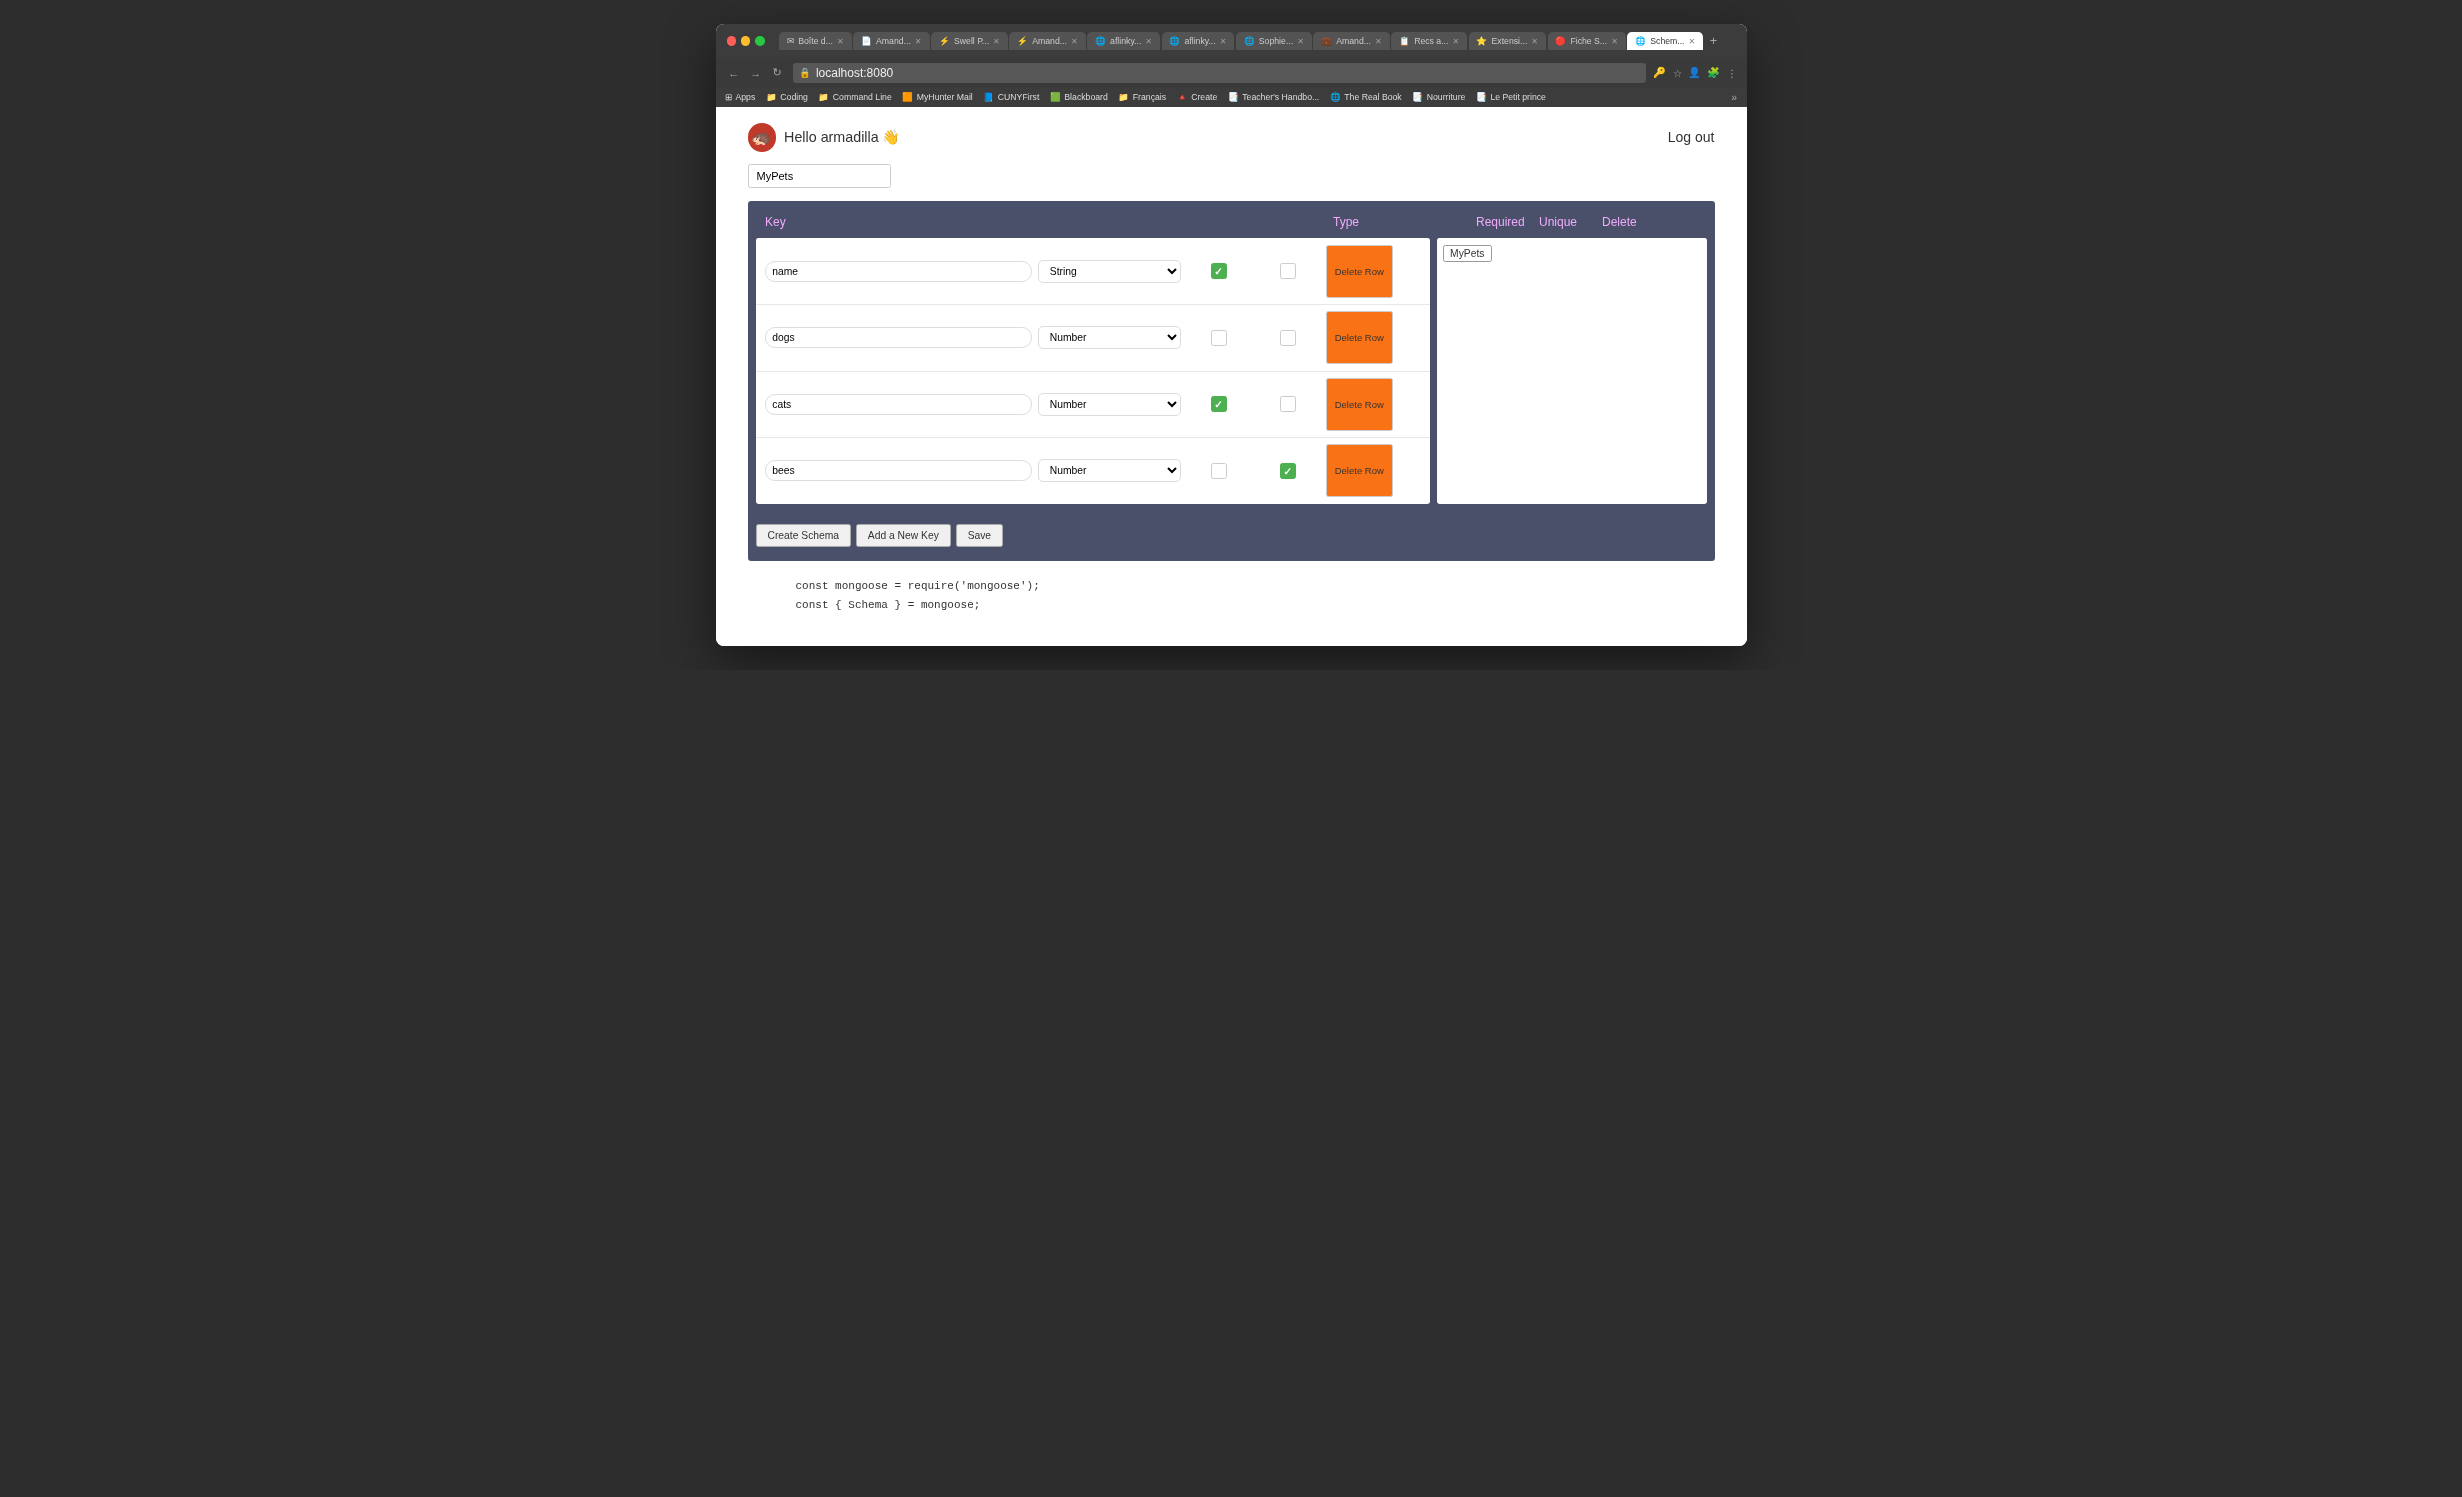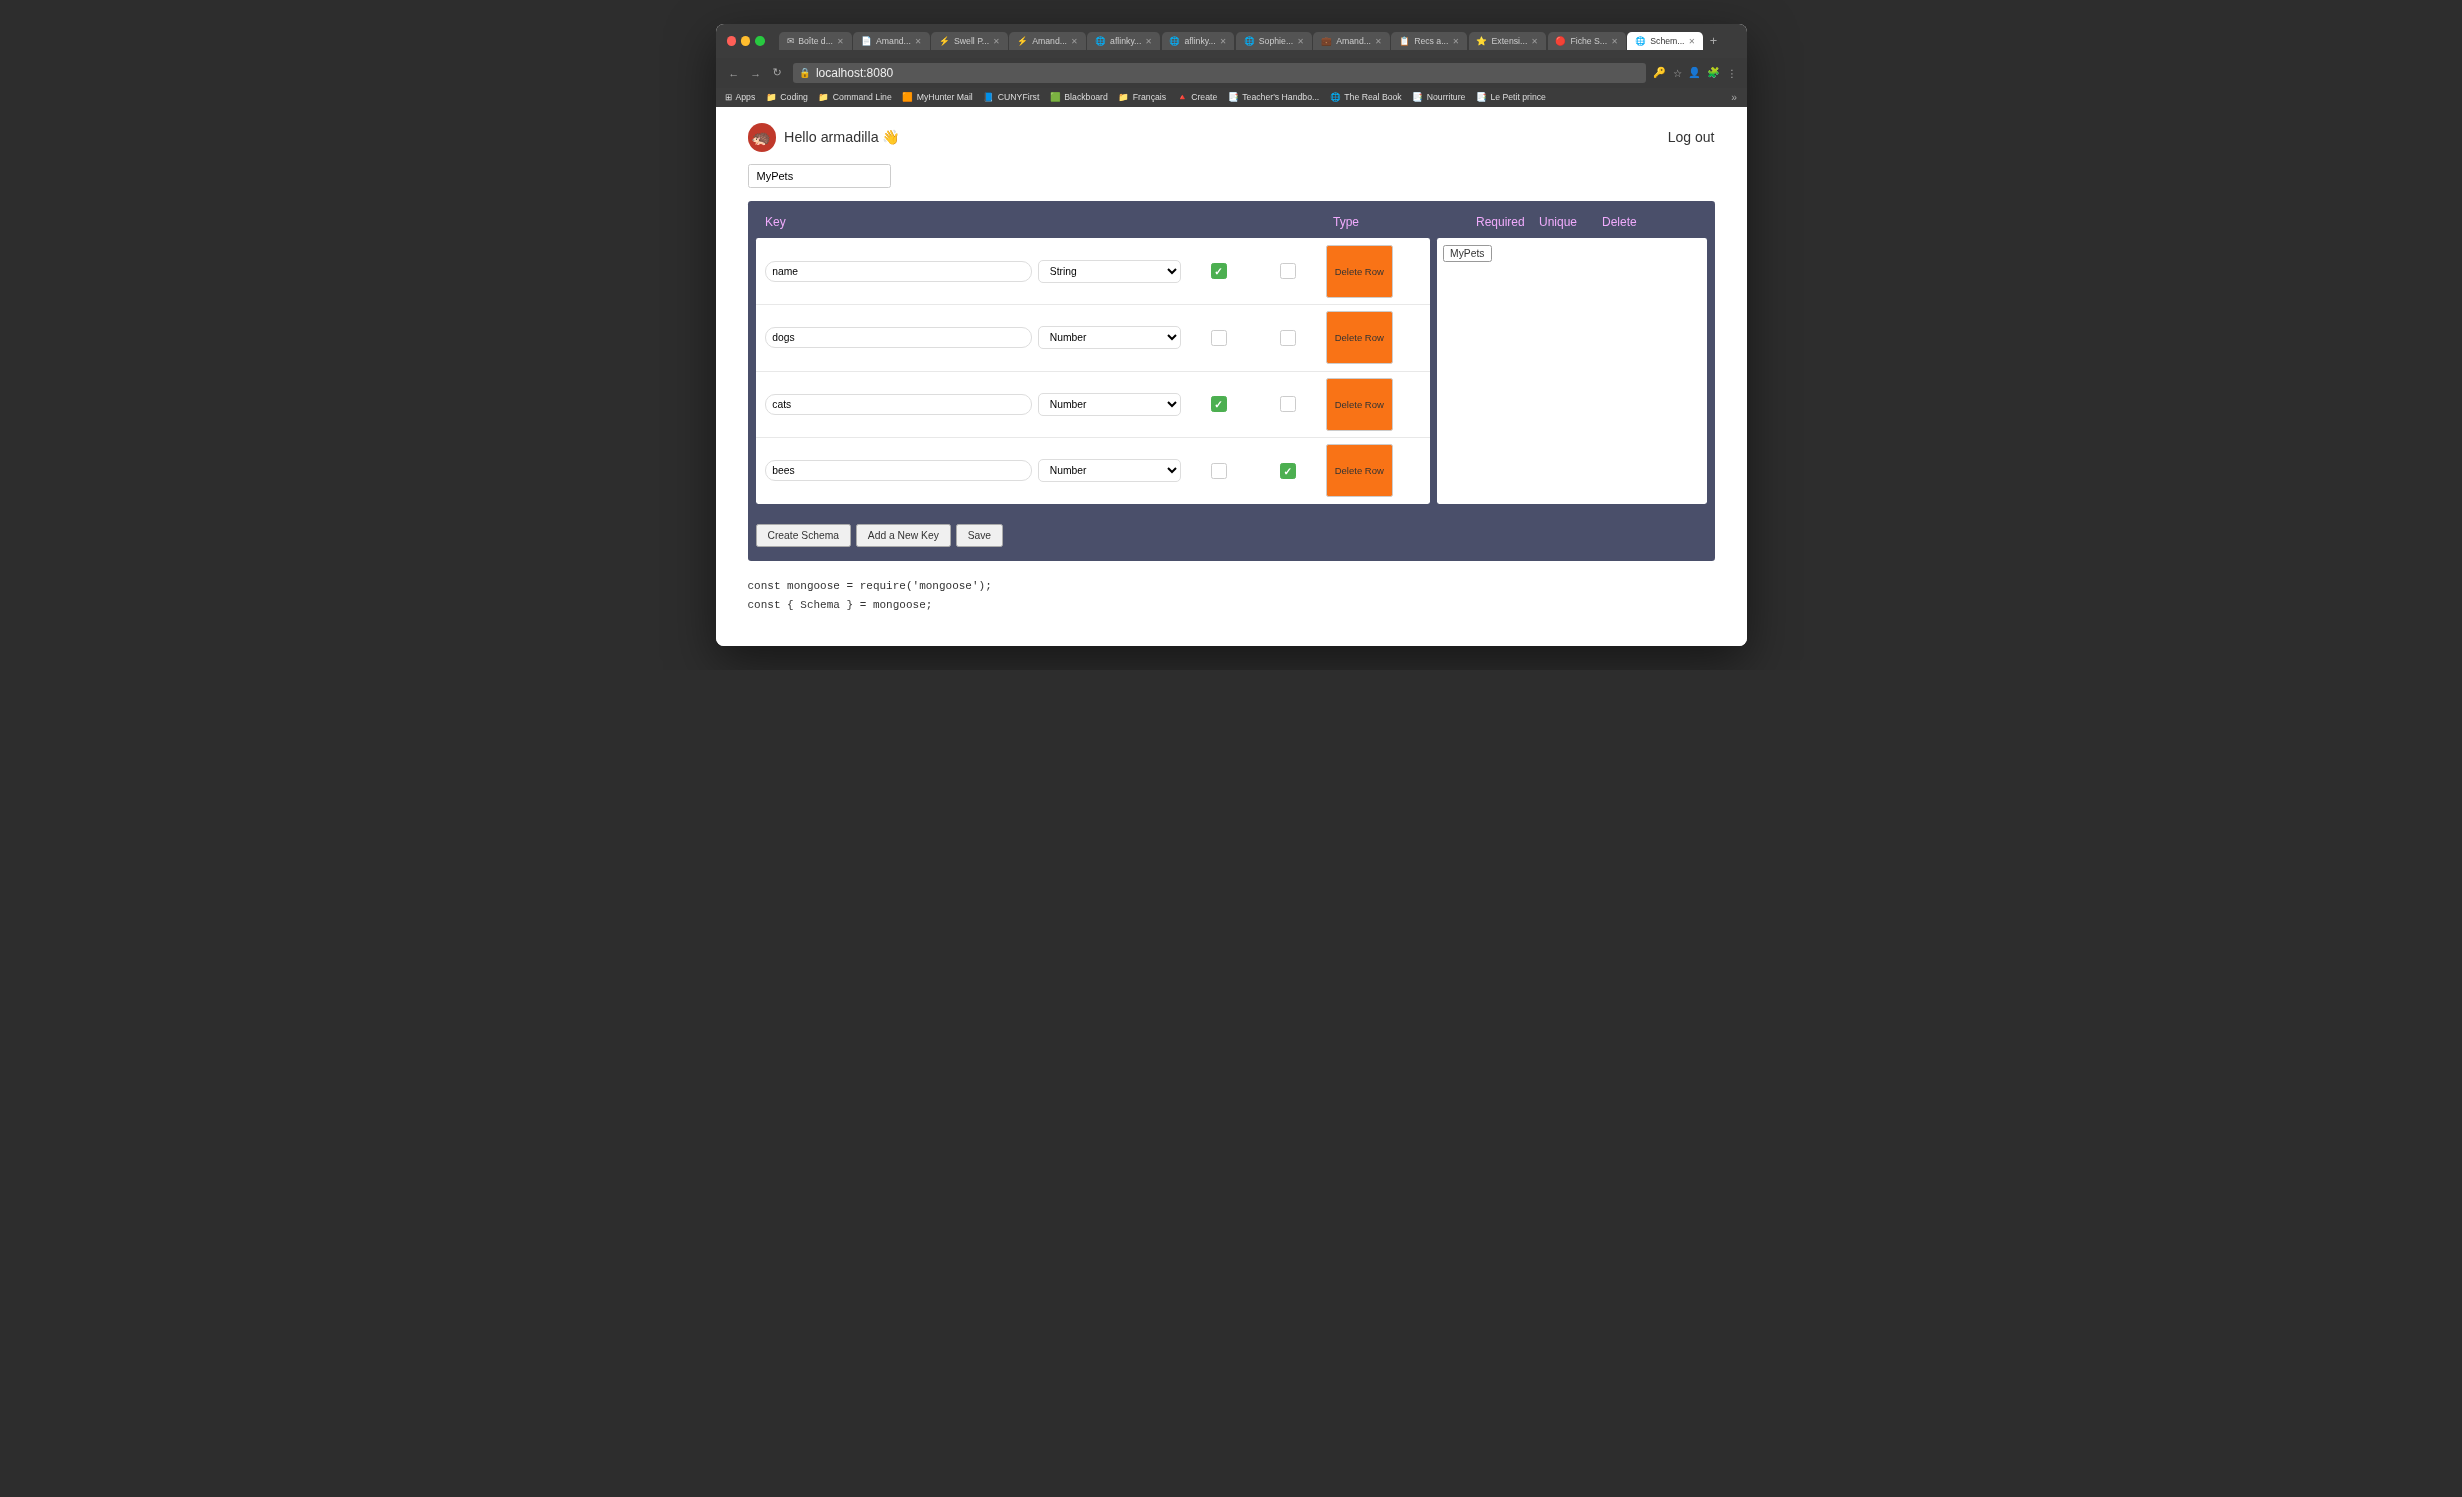--- a/index.html
+++ b/index.html
@@ -352,20 +352,21 @@
       margin-top: 6px;
     }
 
     
     .code-block {
       margin-top: 16px;
       font-family: 'Courier New', Courier, monospace;
       font-size: 11px;
       color: #333;
       line-height: 1.7;
+      margin-left: 48px;
     }
 
     .code-line {
       display: block;
     }
   </style>
 </head>
 <body>
 
 <div class="browser-window">

